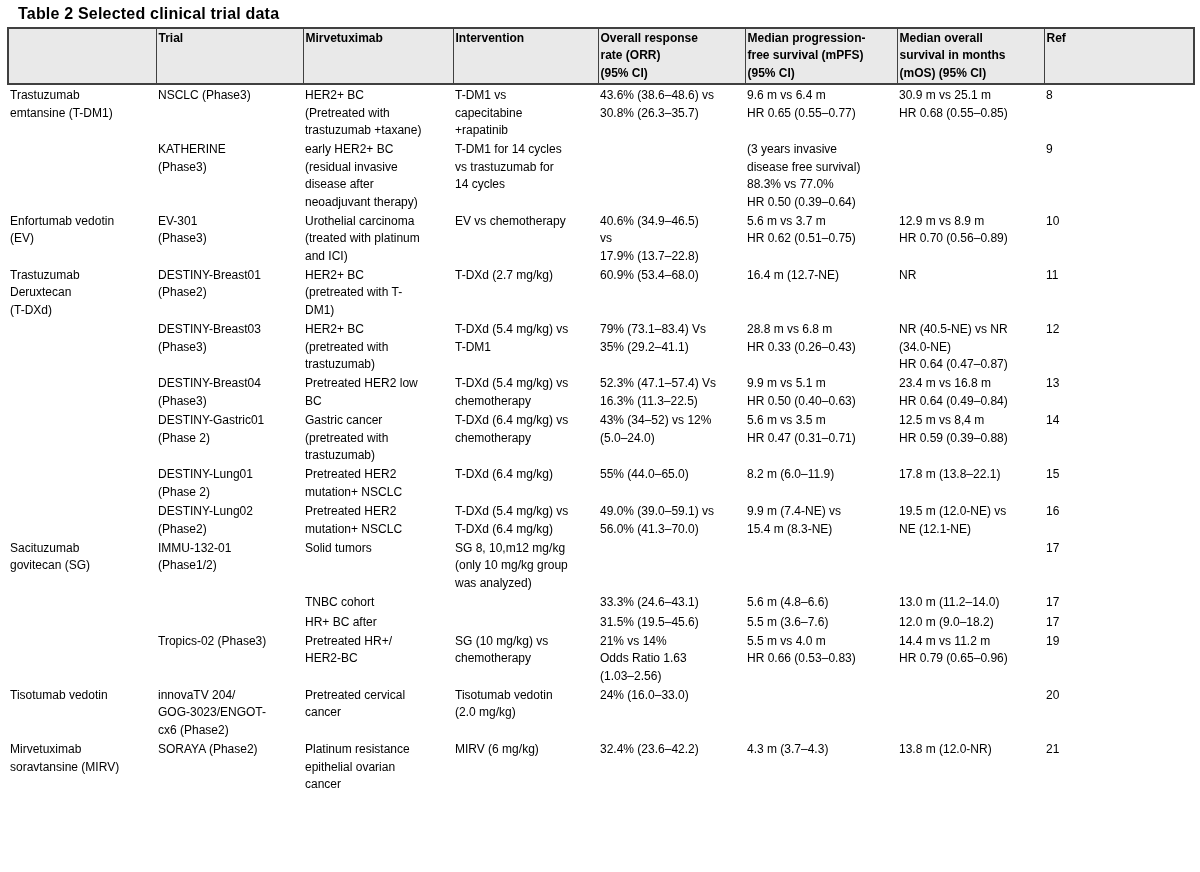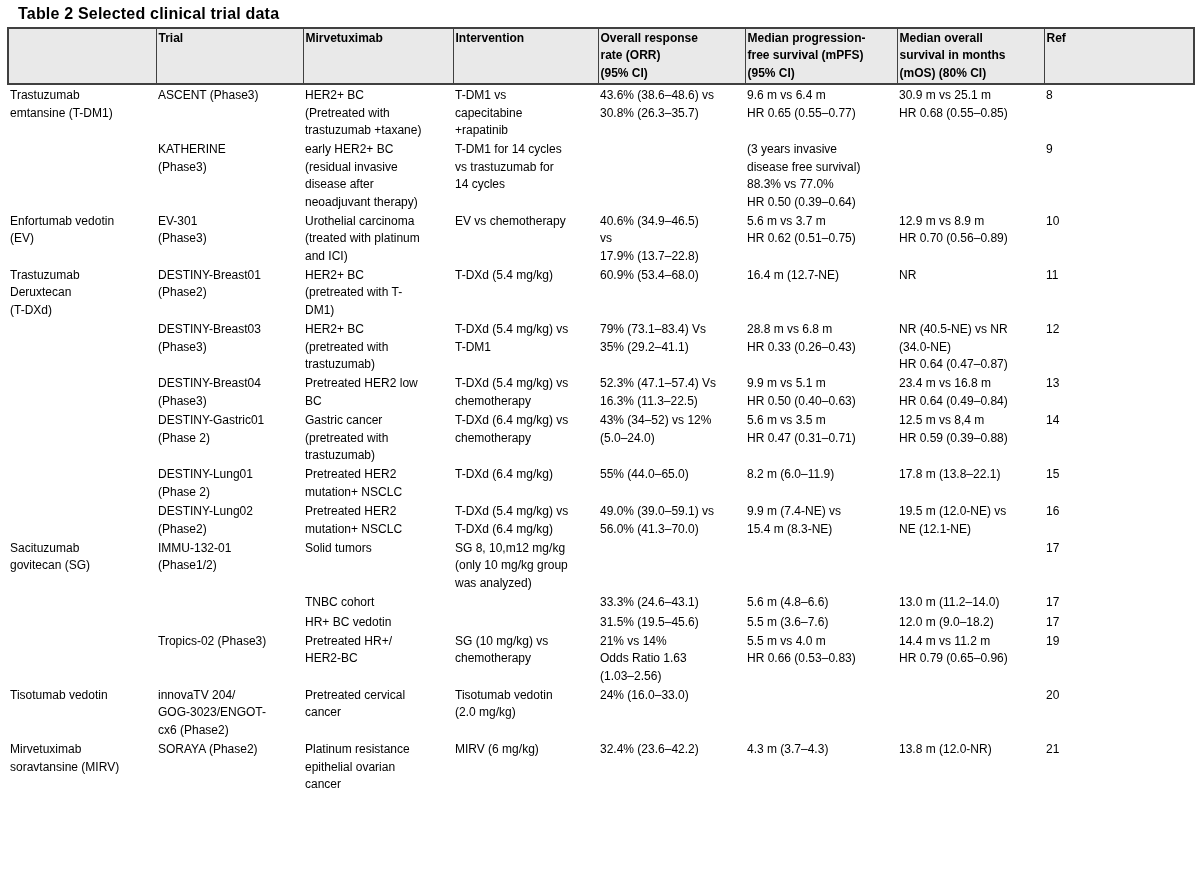--- a/index.html
+++ b/index.html
@@ -78,29 +78,29 @@
         <th>Mirvetuximab</th>
         <th>Intervention</th>
         <th>Overall response
 rate (ORR)
 (95% CI)</th>
         <th>Median progression-
 free survival (mPFS)
 (95% CI)</th>
         <th>Median overall
 survival in months
-(mOS) (80% CI)</th>
+(mOS) (95% CI)</th>
         <th>Ref</th>
       </tr>
     </thead>
     <tbody id="table-body">
         <tr>
     <td>Trastuzumab
 emtansine (T-DM1)</td>
-    <td>ASCENT (Phase3)</td>
+    <td>NSCLC (Phase3)</td>
     <td>HER2+ BC
 (Pretreated with
 trastuzumab +taxane)</td>
     <td>T-DM1 vs
 capecitabine
 +rapatinib</td>
     <td>43.6% (38.6–48.6) vs
 30.8% (26.3–35.7)</td>
     <td>9.6 m vs 6.4 m
 HR 0.65 (0.55–0.77)</td>
@@ -147,21 +147,21 @@
   </tr>
         <tr>
     <td>Trastuzumab
 Deruxtecan
 (T-DXd)</td>
     <td>DESTINY-Breast01
 (Phase2)</td>
     <td>HER2+ BC
 (pretreated with T-
 DM1)</td>
-    <td>T-DXd (5.4 mg/kg)</td>
+    <td>T-DXd (2.7 mg/kg)</td>
     <td>60.9% (53.4–68.0)</td>
     <td>16.4 m (12.7-NE)</td>
     <td>NR</td>
     <td>11</td>
   </tr>
         <tr>
     <td></td>
     <td>DESTINY-Breast03
 (Phase3)</td>
     <td>HER2+ BC
@@ -260,21 +260,21 @@
     <td>TNBC cohort</td>
     <td></td>
     <td>33.3% (24.6–43.1)</td>
     <td>5.6 m (4.8–6.6)</td>
     <td>13.0 m (11.2–14.0)</td>
     <td>17</td>
   </tr>
         <tr>
     <td></td>
     <td></td>
-    <td>HR+ BC vedotin</td>
+    <td>HR+ BC after</td>
     <td></td>
     <td>31.5% (19.5–45.6)</td>
     <td>5.5 m (3.6–7.6)</td>
     <td>12.0 m (9.0–18.2)</td>
     <td>17</td>
   </tr>
         <tr>
     <td></td>
     <td>Tropics-02 (Phase3)</td>
     <td>Pretreated HR+/

